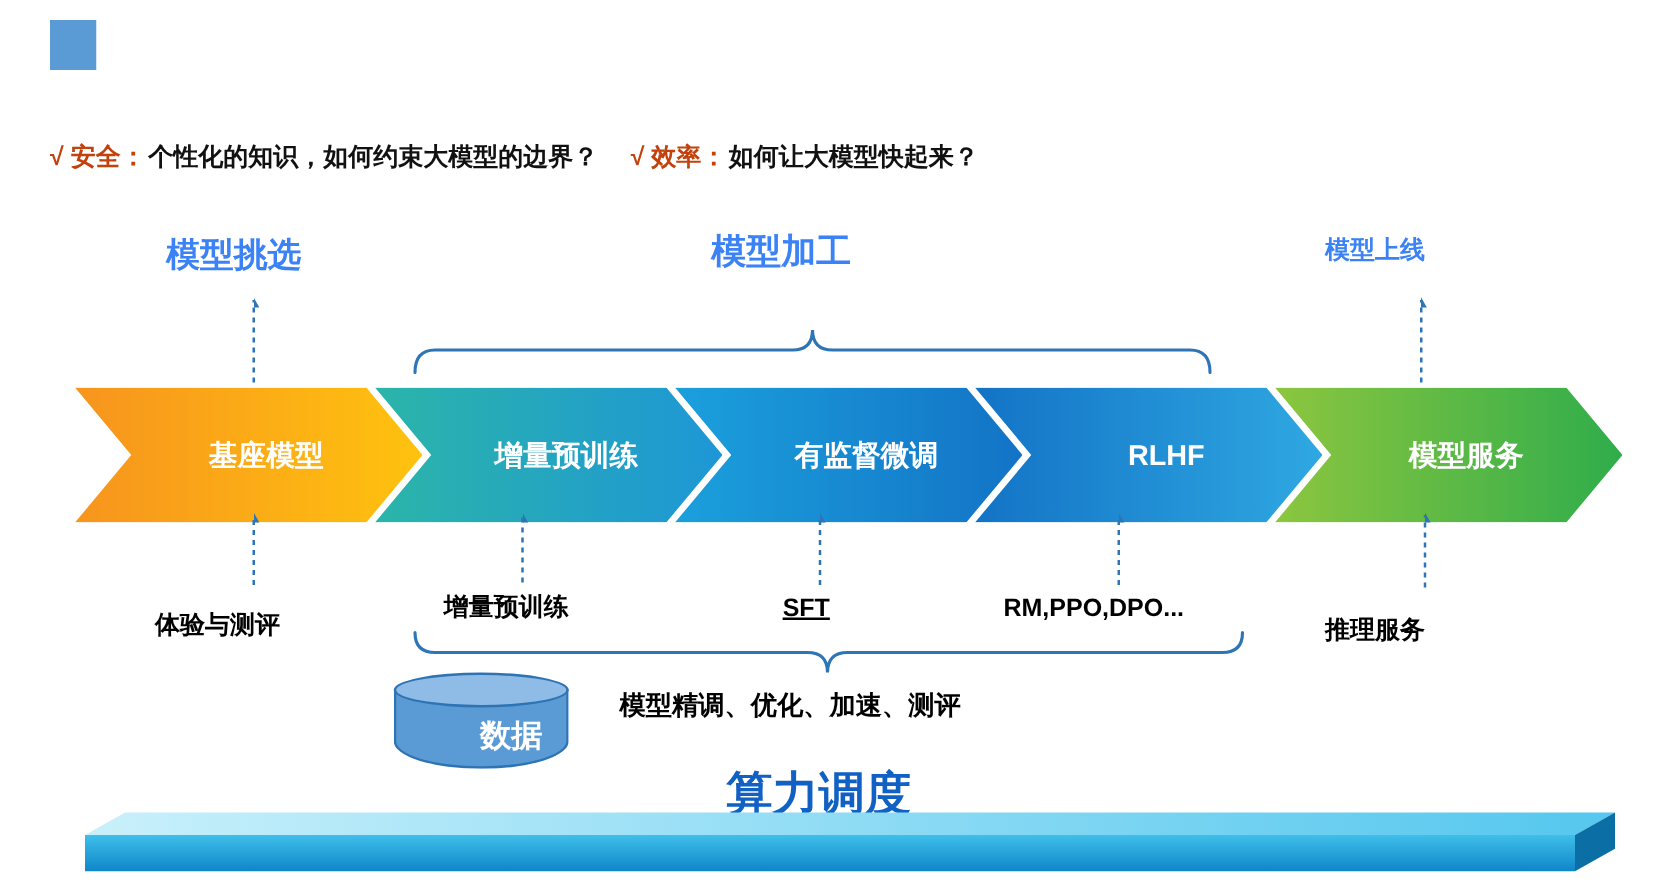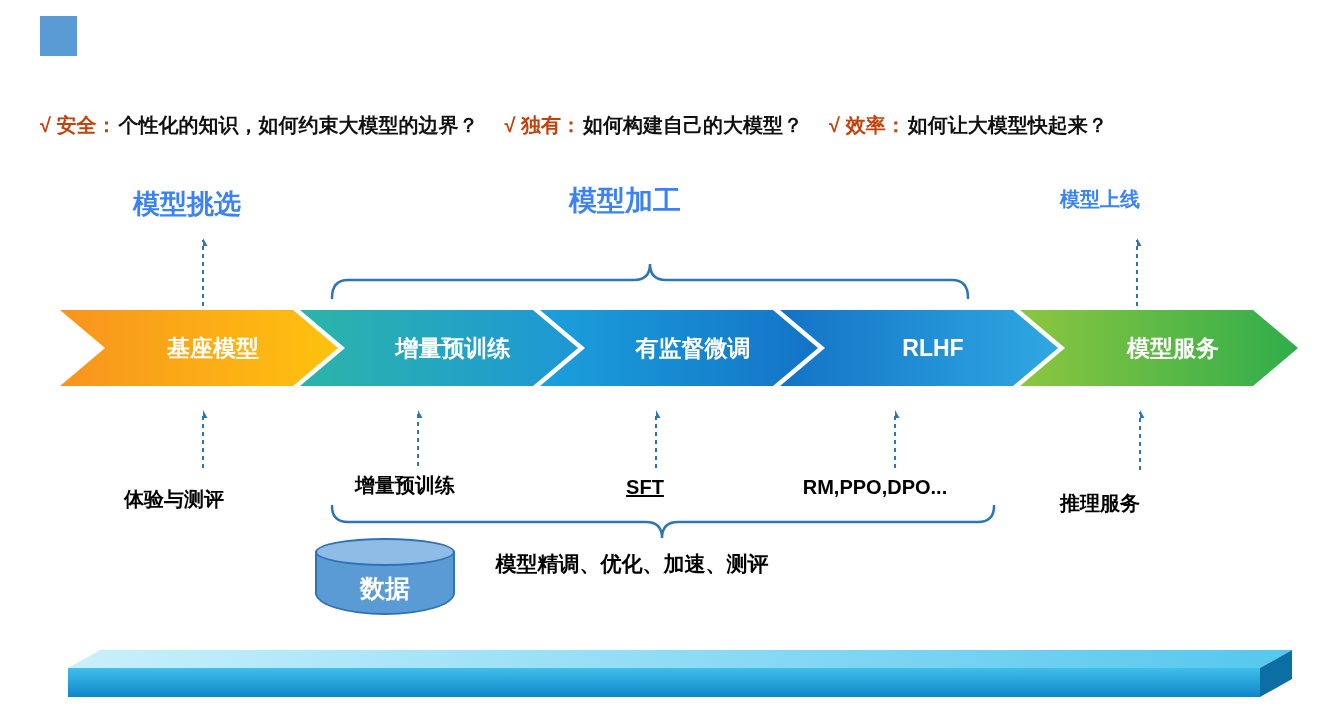--- a/index.html
+++ b/index.html
@@ -14,21 +14,21 @@
     font-size:20px; font-weight:bold; white-space:nowrap; }
   .checklist .prefix { color:#c2410c; margin-right:2px;margin-top:16px; }
   .checklist .ctext  { color:#111111; }
 
   .stage-label { position:absolute; font-weight:bold; color:#3b82f6; text-align:center; white-space:nowrap; }
   .stage-selection  { left:97px;  top:186px; width:180px; font-size:27px; }
   .stage-processing { left:535px; top:182px; width:180px; font-size:28px; }
   .stage-launch     { left:1010px;top:186px; width:180px; font-size:20px; }
 
   .chevron {
-    position:absolute; top:310px; height:76px; width:278px;
+    position:absolute; top:310px; height:108px; width:278px;
     clip-path:polygon(0 0, calc(100% - 45px) 0, 100% 50%, calc(100% - 45px) 100%, 0 100%, 45px 50%);
     color:#ffffff; font-weight:bold; font-size:23px;
     display:flex; align-items:center; justify-content:center;
     padding-left:28px; box-sizing:border-box; white-space:nowrap;
   }
   .chev-0 { left:60px; }  .chev-1 { left:300px; } .chev-2 { left:540px; }
   .chev-3 { left:780px; } .chev-4 { left:1020px; }
 
   .annotation { position:absolute; font-size:20px; font-weight:bold; color:#000;
     text-align:center; width:220px; white-space:nowrap; }
@@ -41,40 +41,37 @@
   .process-note { position:absolute; left:422px; top:550px; width:420px; text-align:center;
     font-size:21px; font-weight:bold; color:#000; white-space:nowrap; }
 
   .cylinder { position:absolute; left:315px; top:538px; width:140px; height:80px; }
   .cyl-body { position:absolute; top:13px; left:0; width:140px; height:64px; box-sizing:border-box;
     background:#5B9BD5; border:2px solid #2E74B5; border-top:none;
     border-radius:0 0 70px 70px / 0 0 22px 22px; }
   .cyl-top  { position:absolute; top:0; left:0; width:140px; height:28px; box-sizing:border-box;
     background:#8FBCE6; border:2px solid #2E74B5; border-radius:50%; }
   .cyl-label { position:absolute; top:34px; left:0; width:100%; text-align:center;
-    color:#fff; font-size:25px; font-weight:bold; }
+    color:#fff; font-size:25px; font-weight:bold;padding-left:24px; }
 
   .compute-label { position:absolute; left:455px; top:610px; width:400px; text-align:center;
     font-size:37px; font-weight:bold; color:#1161C4; white-space:nowrap; }
 
   .overlay-svg { position:absolute; left:0; top:0; width:1323px; height:705px; pointer-events:none; }
 </style>
 </head>
 <body>
 
 <div class="slide">
 
   <div class="header-square"></div>
 
   <div class="checklist">
     <span>
       <span class="prefix">√ 安全：</span><span class="ctext">个性化的知识，如何约束大模型的边界？</span>
-    </span>
-    <span>
-      <span class="prefix">√ 独有：</span><span class="ctext">如何构建自己的大模型？</span>
     </span>
     <span>
       <span class="prefix">√ 效率：</span><span class="ctext">如何让大模型快起来？</span>
     </span>
   </div>
 
   <div class="stage-label stage-selection">模型挑选</div>
   <div class="stage-label stage-processing">模型加工</div>
   <div class="stage-label stage-launch">模型上线</div>
 
@@ -91,20 +88,21 @@
   <div class="annotation ann-4">推理服务</div>
 
   <div class="process-note">模型精调、优化、加速、测评</div>
 
   <div class="cylinder">
     <div class="cyl-body"></div>
     <div class="cyl-top"></div>
     <div class="cyl-label">数据</div>
   </div>
 
+  <div class="compute-label">算力调度</div>
 
   <svg class="overlay-svg" viewBox="0 0 1323 705" xmlns="http://www.w3.org/2000/svg">
     <defs>
       <marker id="arrowhead" markerWidth="9" markerHeight="9" refX="6" refY="0" orient="auto" markerUnits="userSpaceOnUse">
         <path d="M0,-4.5 L8,0 L0,4.5 Z" fill="#2E75B6"></path>
       </marker>
       <linearGradient id="platTop" x1="0" y1="0" x2="1" y2="0">
         <stop offset="0" stop-color="#C9F0FB"></stop>
           <stop offset="1" stop-color="#55C7EE"></stop>
       </linearGradient>

